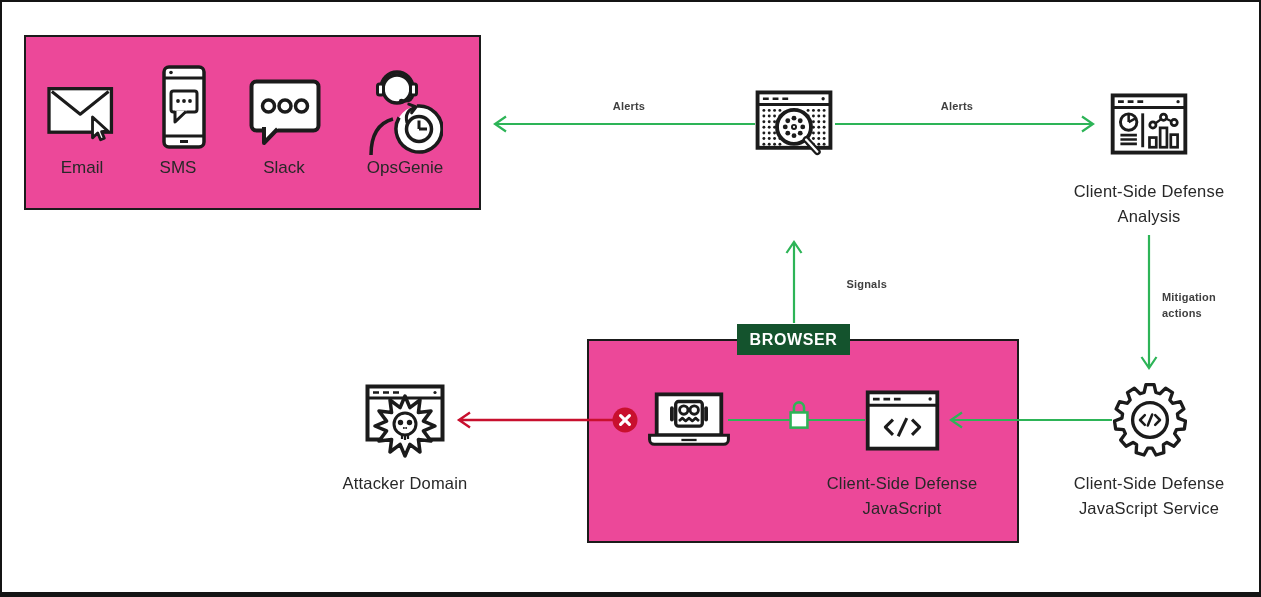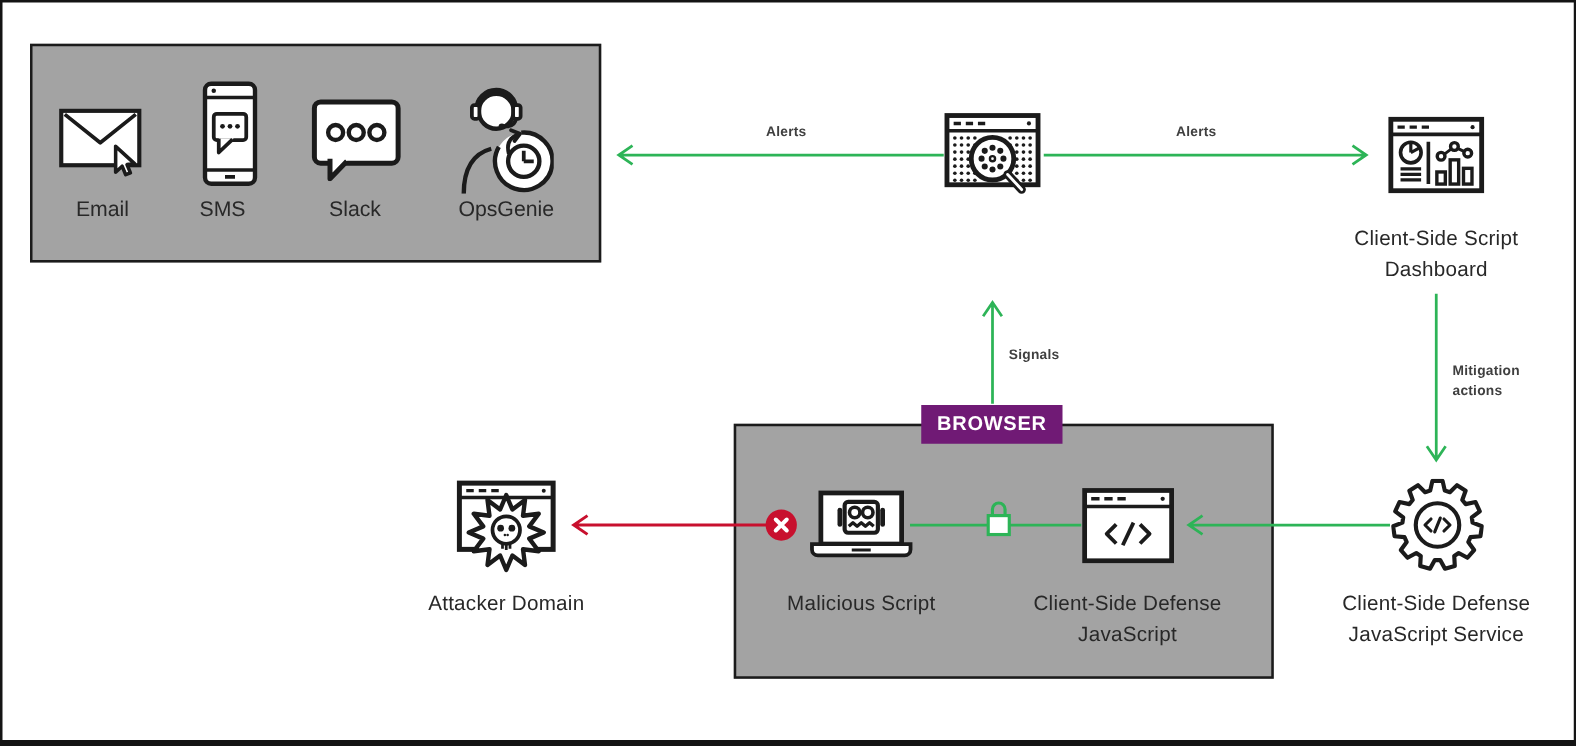--- a/index.html
+++ b/index.html
@@ -1,27 +1,27 @@
 <!DOCTYPE html>
 <html style="--green: #2db457; --red: #c8102e;"><head>
 <meta charset="utf-8">
 <style>
   html,body{margin:0;padding:0;background:#fff;}
   .canvas{position:relative;width:1261px;height:597px;background:#fff;
           border:2px solid #141414;border-bottom-width:5px;box-sizing:border-box;
           font-family:"Liberation Sans", sans-serif;overflow:hidden;}
   .abs{position:absolute;}
-  .box{position:absolute;border:2.5px solid #1b1b1b;background:#a3a3a3;}
+  .box{position:absolute;border:2.5px solid #1b1b1b;background:#ec4899;}
   .node-label{position:absolute;text-align:center;font-size:16.5px;line-height:25px;
               color:#282828;letter-spacing:.2px;}
   .edge-label{position:absolute;font-size:11px;font-weight:700;color:#3f3f3f;
               line-height:16px;letter-spacing:.2px;}
   .edge-label.center{text-align:center;}
   .browser-tab{position:absolute;left:735px;top:322px;width:113px;height:31px;
-               background:#701a75;color:#fff;display:flex;align-items:center;justify-content:center;
+               background:#14532d;color:#fff;display:flex;align-items:center;justify-content:center;
                font-size:16px;font-weight:700;letter-spacing:.6px;}
   .chan-label{position:absolute;width:120px;text-align:center;font-size:17px;color:#282828;}
   svg{display:block;}
   .ink{stroke:#1b1b1b;fill:none;}
   .ink-fill{fill:#1b1b1b;stroke:none;}
   .wfill{fill:#ffffff;}
   .green-stroke{stroke:var(--green);fill:none;}
   .red-stroke{stroke:var(--red);fill:none;}
 </style>
 </head>
@@ -257,24 +257,23 @@
   <svg class="abs" style="left:786px;top:397px;" width="22" height="32" viewBox="0 0 26 38">
     <path class="green-stroke" d="M7,16 V10 a6,6 0 0 1 12,0 V16" stroke-width="3"></path>
     <rect x="3" y="16" width="20" height="18" fill="#fff" class="green-stroke" stroke-width="3" style="fill:#fff;"></rect>
   </svg>
 
   <svg class="abs" style="left:610px;top:405px;" width="26" height="26" viewBox="0 0 26 26">
     <circle cx="13" cy="13" r="12.5" fill="#c8102e"></circle>
     <path d="M8.6,8.6 L17.4,17.4 M17.4,8.6 L8.6,17.4" stroke="#fff" stroke-width="3.2" stroke-linecap="round"></path>
   </svg>
 
-  <div class="node-label" style="left:1047px;top:177px;width:200px;">Client-Side Script Dashboard</div>
+  <div class="node-label" style="left:1047px;top:177px;width:200px;">Client-Side Defense Analysis</div>
   <div class="node-label" style="left:1047px;top:469px;width:200px;">Client-Side Defense JavaScript Service</div>
-  <div class="node-label" style="left:597px;top:469px;width:180px;">Malicious Script</div>
   <div class="node-label" style="left:313px;top:469px;width:180px;">Attacker Domain</div>
   <div class="node-label" style="left:800px;top:469px;width:200px;">Client-Side Defense JavaScript</div>
 
   <div class="edge-label center" style="left:577px;top:96px;width:100px;">Alerts</div>
   <div class="edge-label center" style="left:905px;top:96px;width:100px;">Alerts</div>
-  <div class="edge-label" style="left:805px;top:274px;width:80px;">Signals</div>
+  <div class="edge-label" style="left:805px;top:274px;width:80px;text-align:right;">Signals</div>
   <div class="edge-label" style="left:1160px;top:287px;width:72px;">Mitigation actions</div>
 
 </div>
 
 </body></html>

